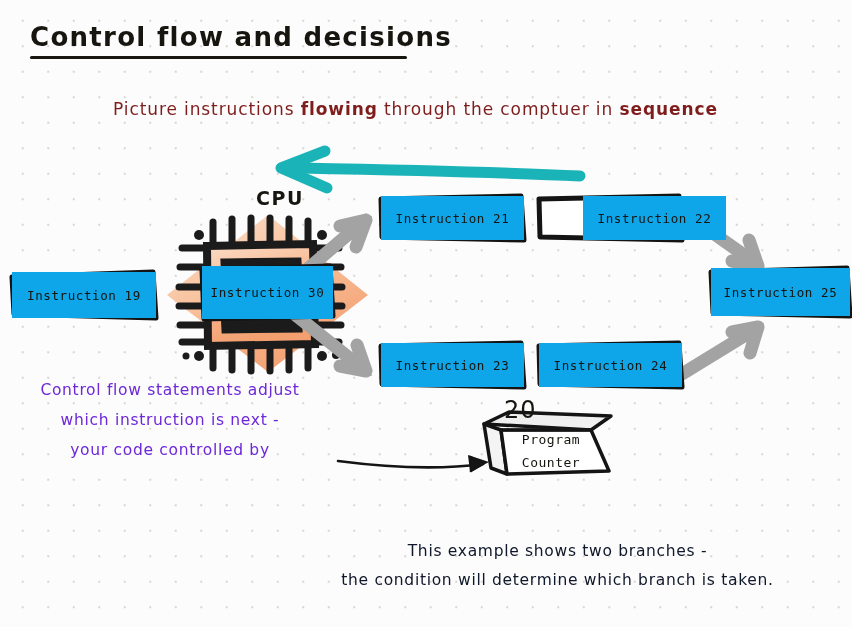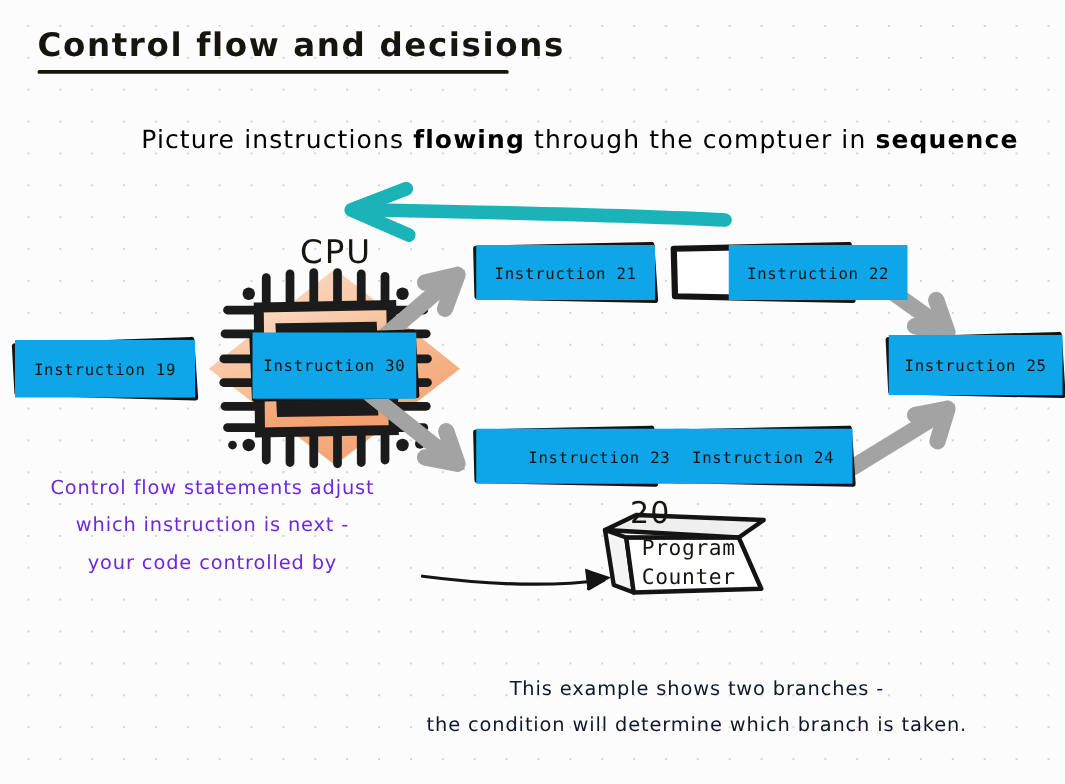--- a/index.html
+++ b/index.html
@@ -19,27 +19,27 @@
     position:absolute;left:30px;top:22px;
     font-size:26px;font-weight:700;color:#17150f;
     letter-spacing:1.3px;
     font-family:"DejaVu Sans", sans-serif;
     white-space:nowrap;
   }
   .title-rule{position:absolute;left:30px;top:56px;width:377px;height:3px;background:#17150f;border-radius:2px;}
 
   .subtitle{
     position:absolute;left:113px;top:99px;
-    font-size:20px;color:#000000;letter-spacing:.9px;white-space:nowrap;
+    font-size:17px;color:#7f1d1d;letter-spacing:.9px;white-space:nowrap;
   }
   .subtitle b{font-weight:700;}
 
   .cpu-label{
-    position:absolute;left:240px;top:187px;
-    font-size:26px;font-weight:400;color:#17150f;letter-spacing:1.6px;
+    position:absolute;left:256px;top:187px;
+    font-size:19px;font-weight:700;color:#17150f;letter-spacing:1.6px;
   }
 
   .pc-value{
     position:absolute;left:504px;top:396px;
     font-size:24px;color:#17150f;letter-spacing:1px;font-weight:400;
   }
 
   .caption-left{
     position:absolute;left:10px;top:375px;width:320px;
     font-size:15.5px;line-height:30px;color:#6d28d9;
@@ -57,21 +57,21 @@
     display:flex;align-items:center;justify-content:center;
     background:#0ea5e9;
     font-size:12.5px;color:#17150f;letter-spacing:.6px;
     font-family:"DejaVu Sans Mono", monospace;
     z-index:6;
   }
   .ibox .ib-txt{position:relative;z-index:2;}
 
   .pc-face-txt{
     position:absolute;
-    font-size:17px;color:#17150f;letter-spacing:.5px;
+    font-size:13px;color:#17150f;letter-spacing:.5px;
     font-family:"DejaVu Sans Mono", monospace;
     text-align:center;line-height:23px;
     z-index:7;
   }
 </style>
 </head>
 <body>
 
 <div class="stage">
 
@@ -239,21 +239,21 @@
   </div>
 
   <div class="ibox" style="left:381px;top:196px;width:143px;height:44px;">
     <span class="ib-txt">Instruction 21</span>
   </div>
 
   <div class="ibox" style="left:539px;top:196px;width:143px;height:44px;margin-left:44px;">
     <span class="ib-txt">Instruction 22</span>
   </div>
 
-  <div class="ibox" style="left:381px;top:343px;width:143px;height:44px;padding-left:27px;">
+  <div class="ibox" style="left:381px;top:343px;width:143px;height:44px;">
     <span class="ib-txt">Instruction 23</span>
   </div>
 
   <div class="ibox" style="left:539px;top:343px;width:143px;height:44px;">
     <span class="ib-txt">Instruction 24</span>
   </div>
 
   <div class="ibox" style="left:711px;top:268px;width:139px;height:48px;">
     <span class="ib-txt">Instruction 25</span>
   </div>

